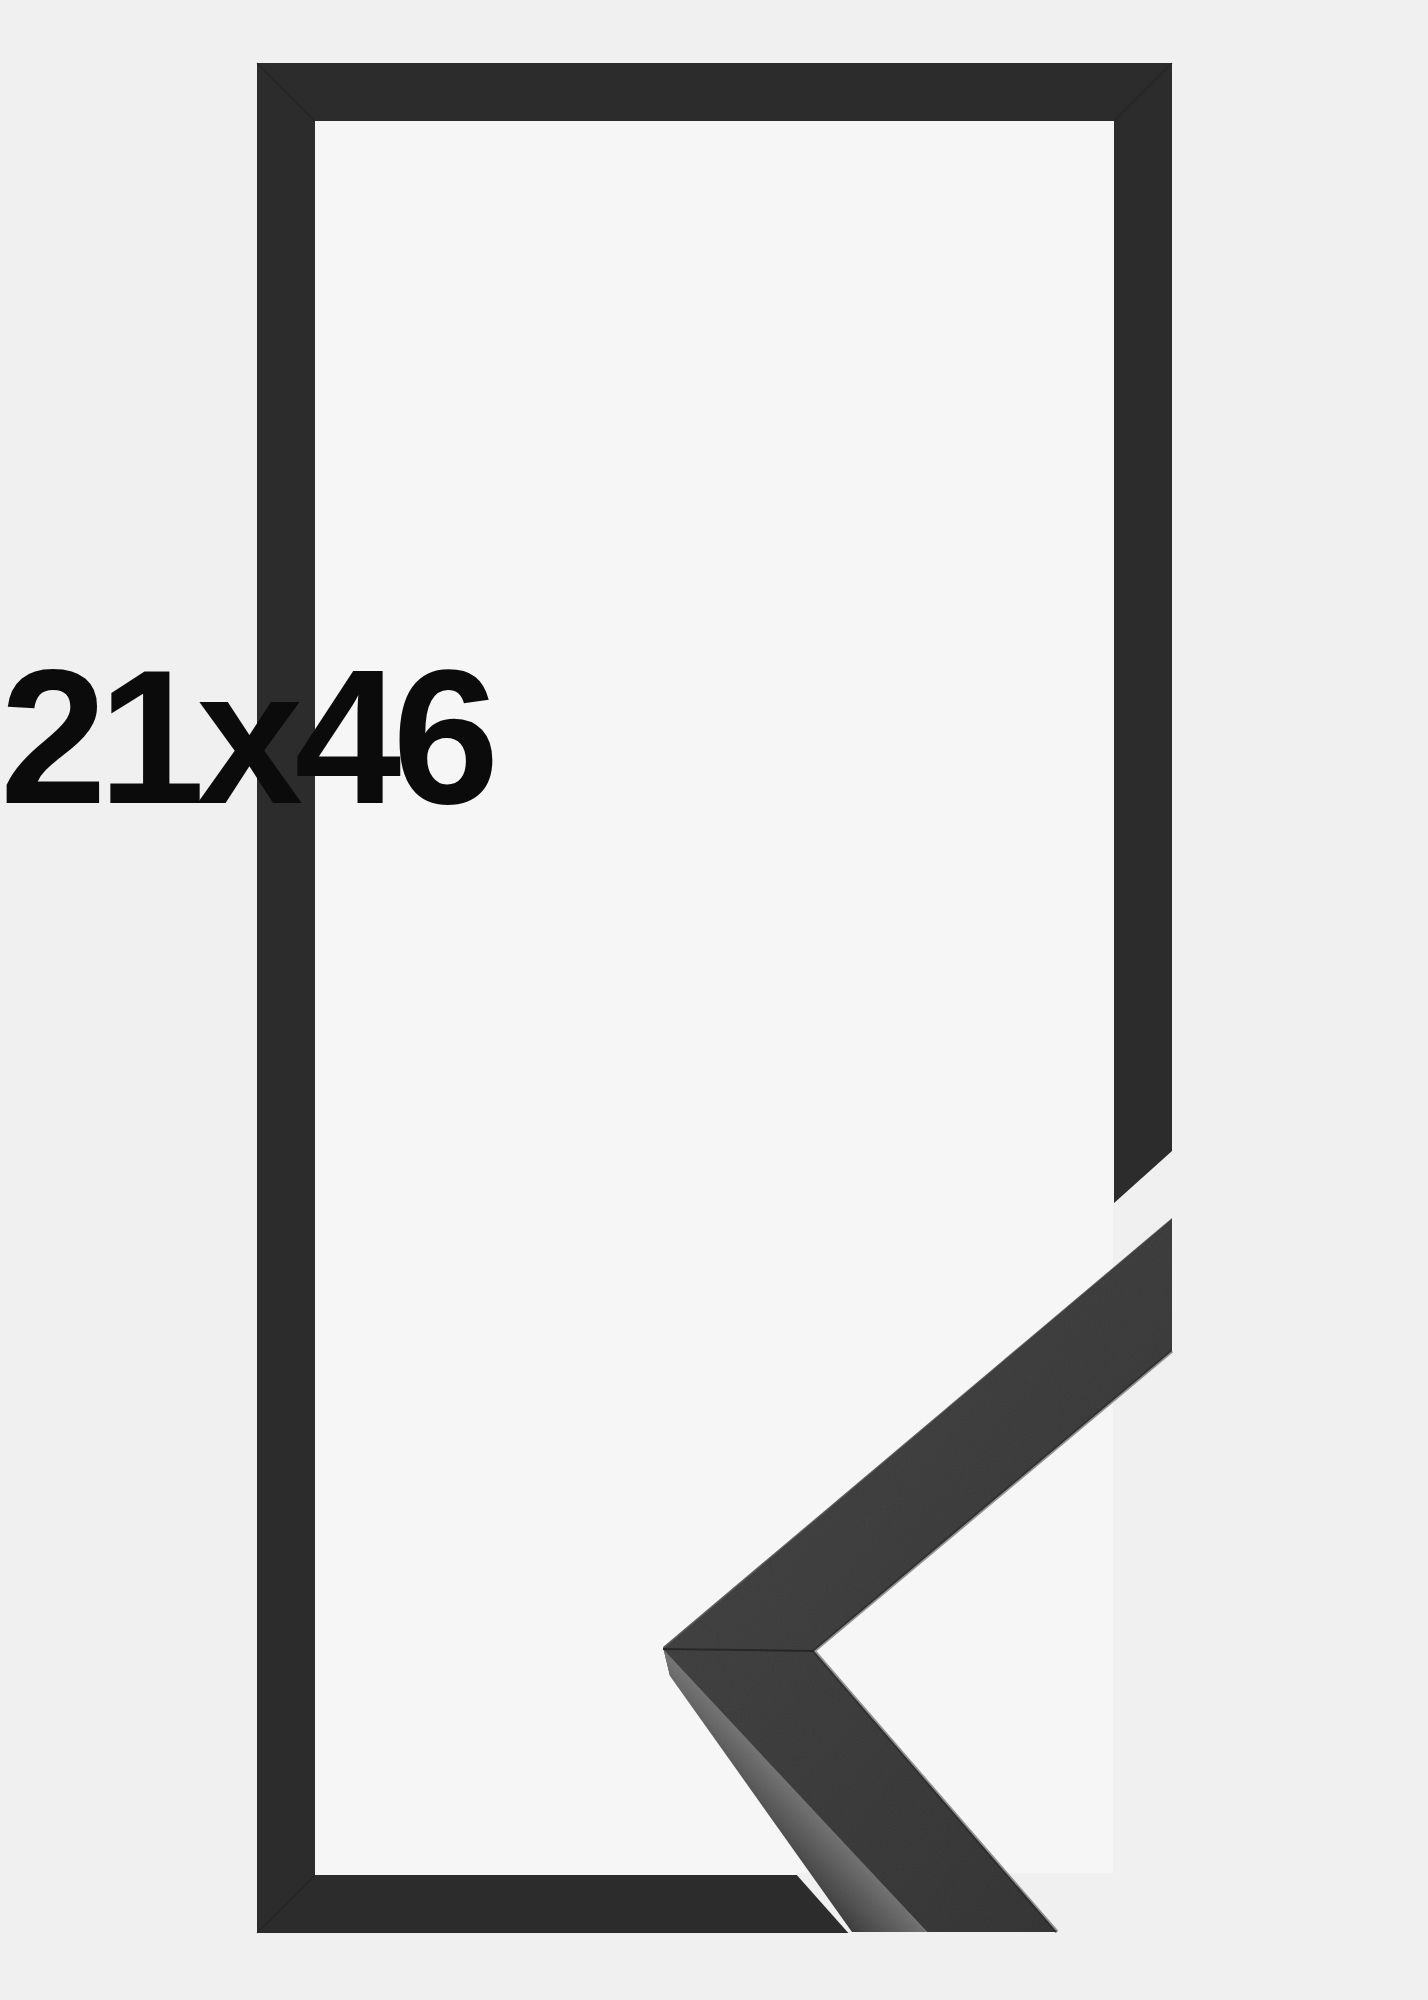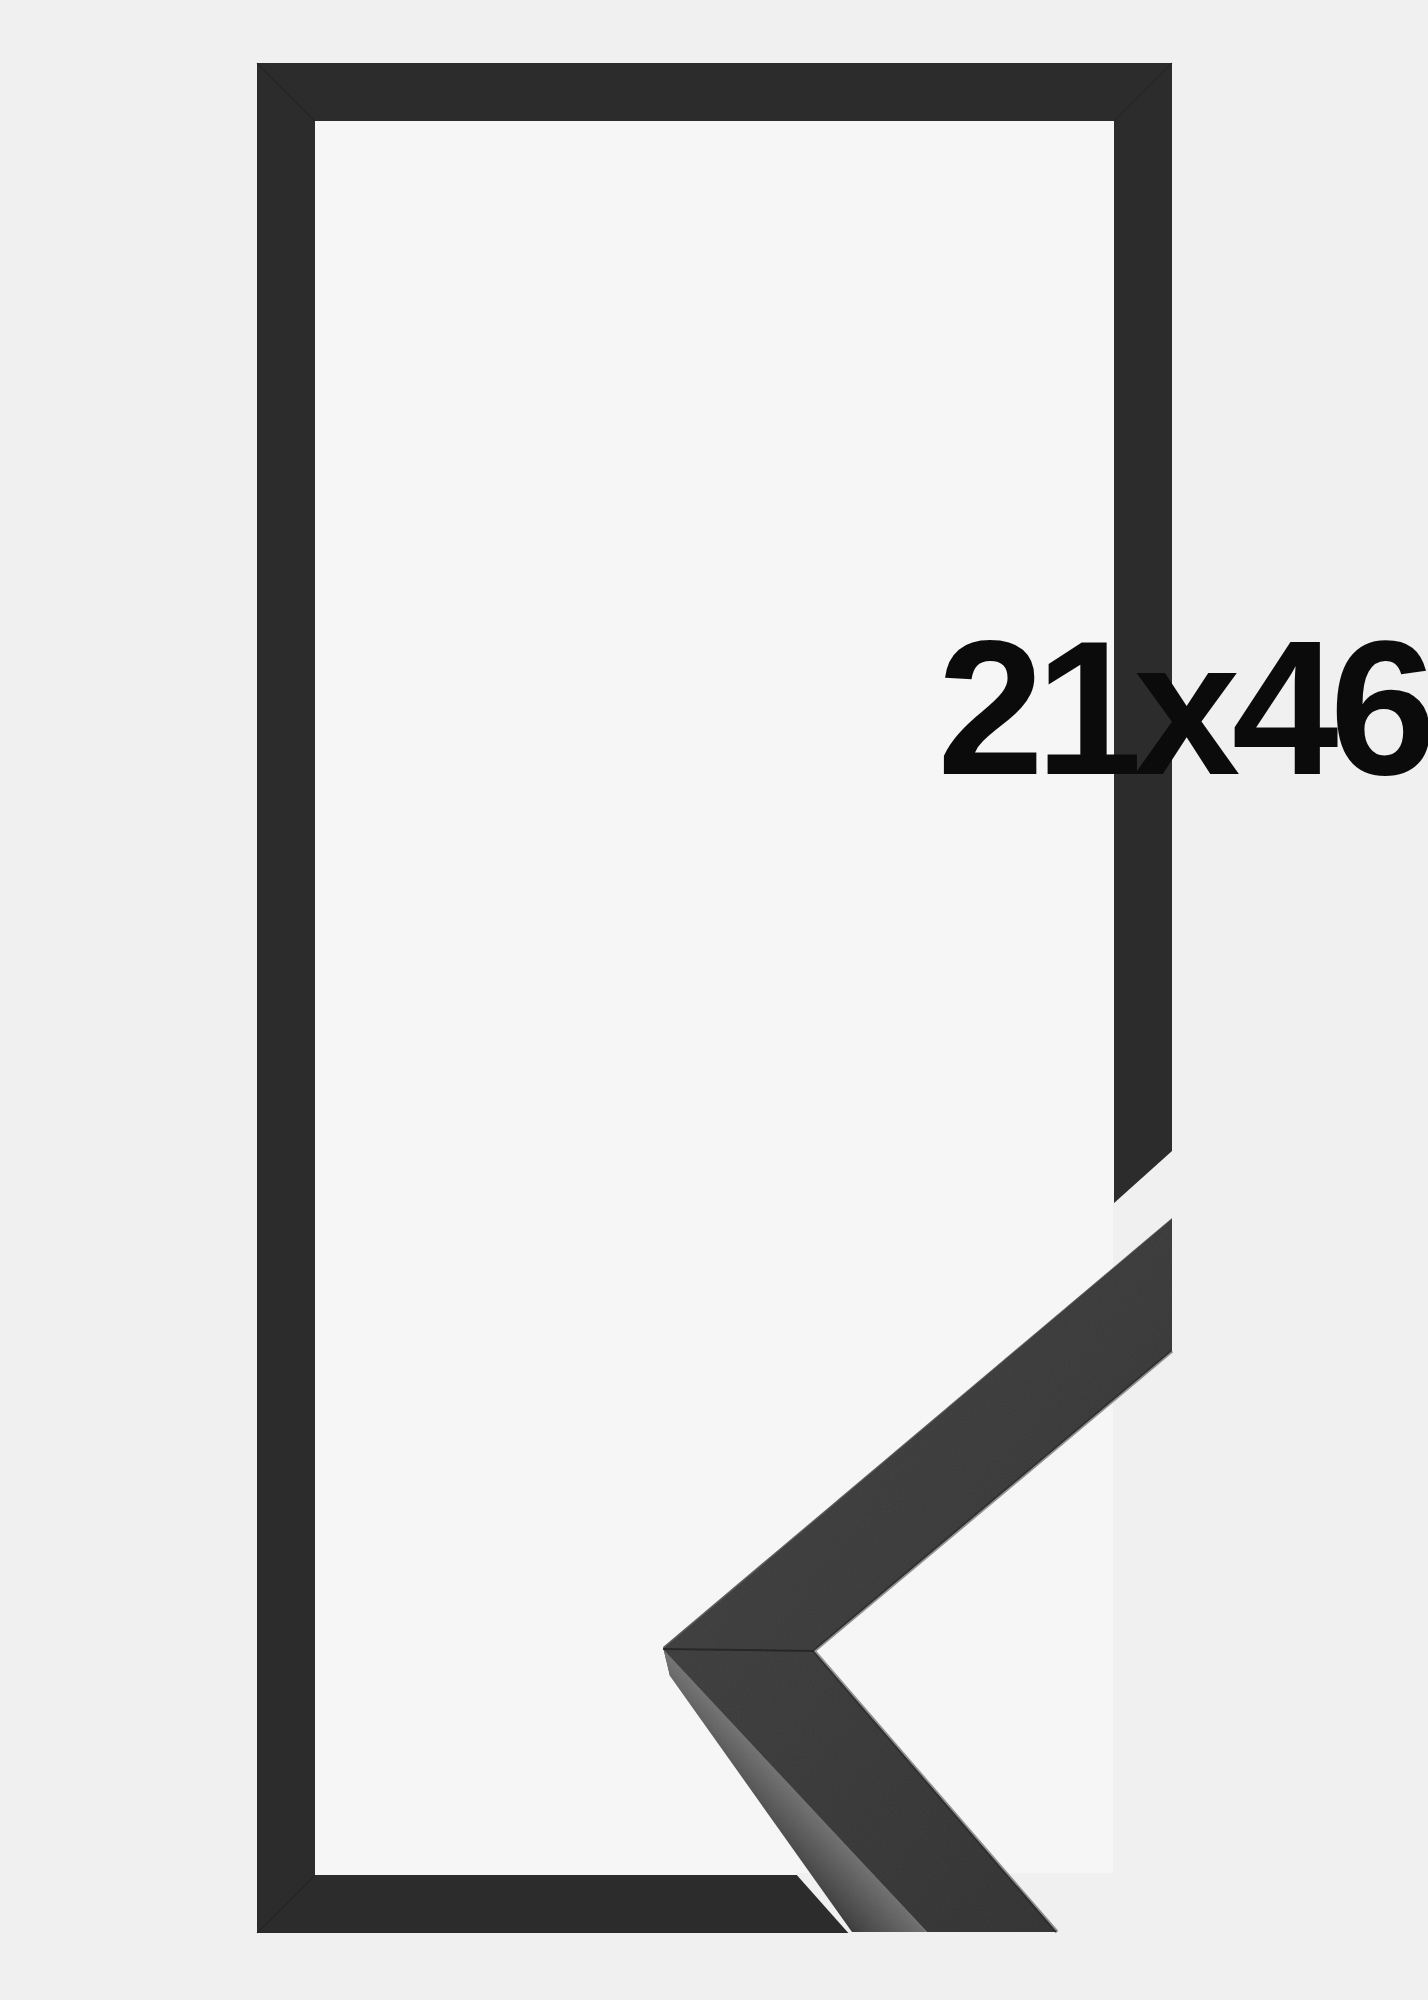--- a/index.html
+++ b/index.html
@@ -17,23 +17,23 @@
   .scene {
     position: absolute;
     inset: 0;
     width: 100%;
     height: 100%;
     display: block;
   }
   .size-label {
     position: absolute;
     left: 0;
-    top: 612px;
+    top: 641px;
     width: 100%;
-    text-align: right;
+    text-align: left;
     font-weight: bold;
     font-size: 192px;
     line-height: 192px;
     letter-spacing: -0.045em;
     color: var(--label-text, #0b0b0b);
     user-select: none;
     white-space: nowrap;
   }
 </style>
 </head>

